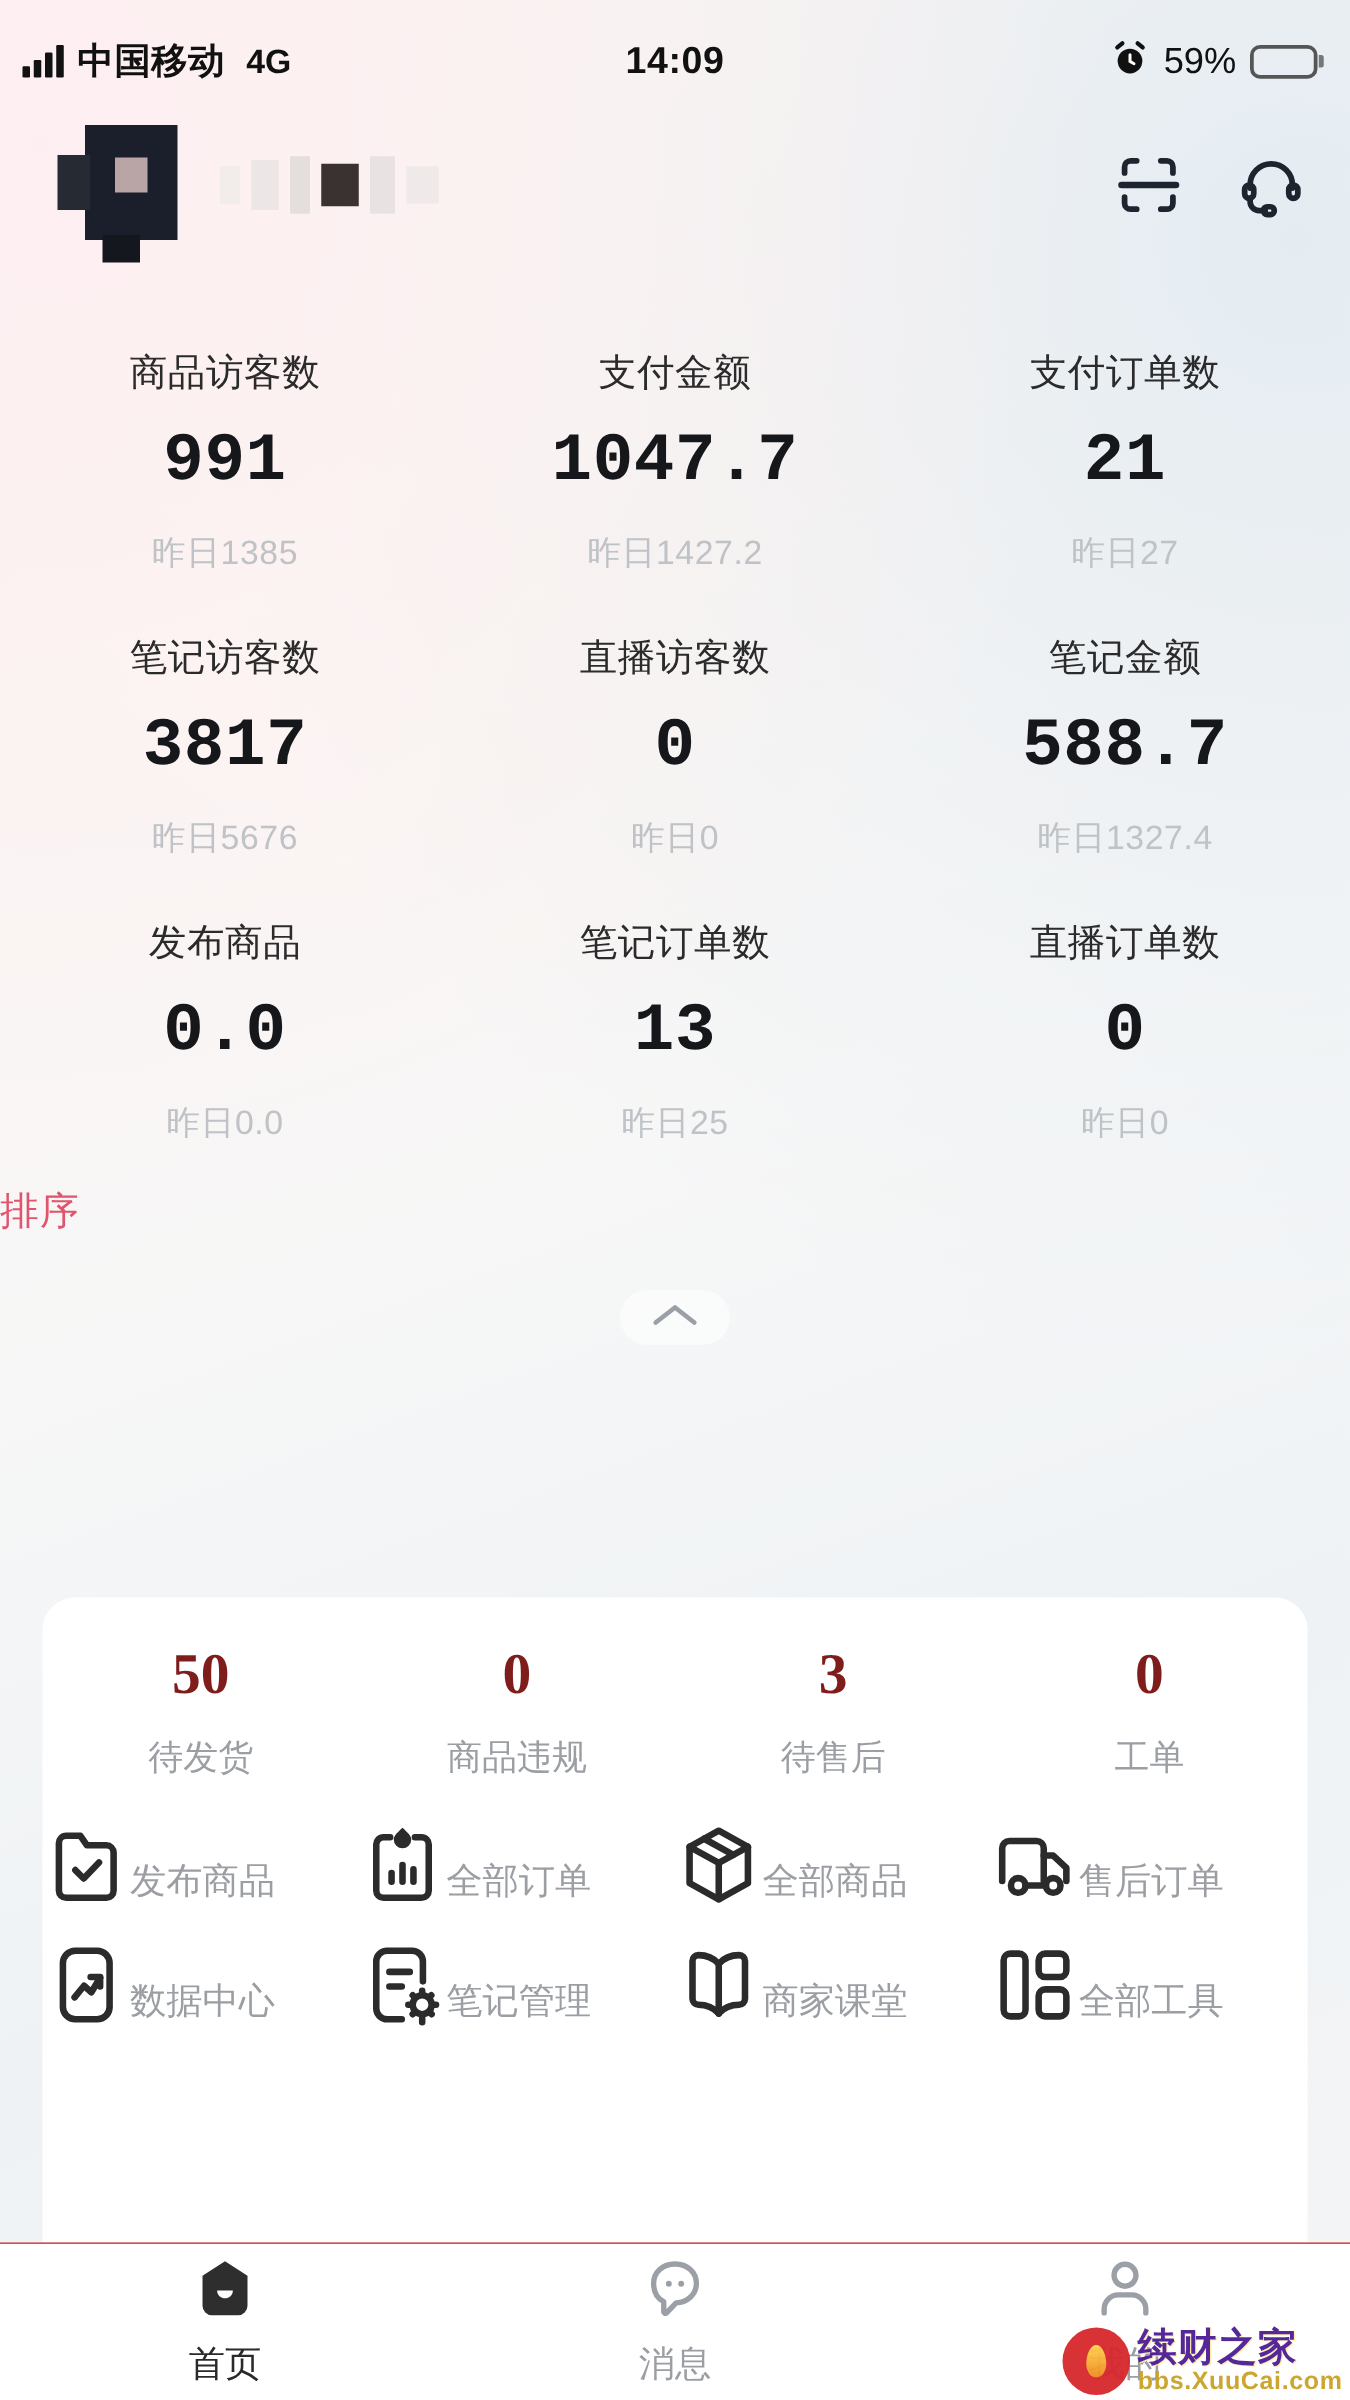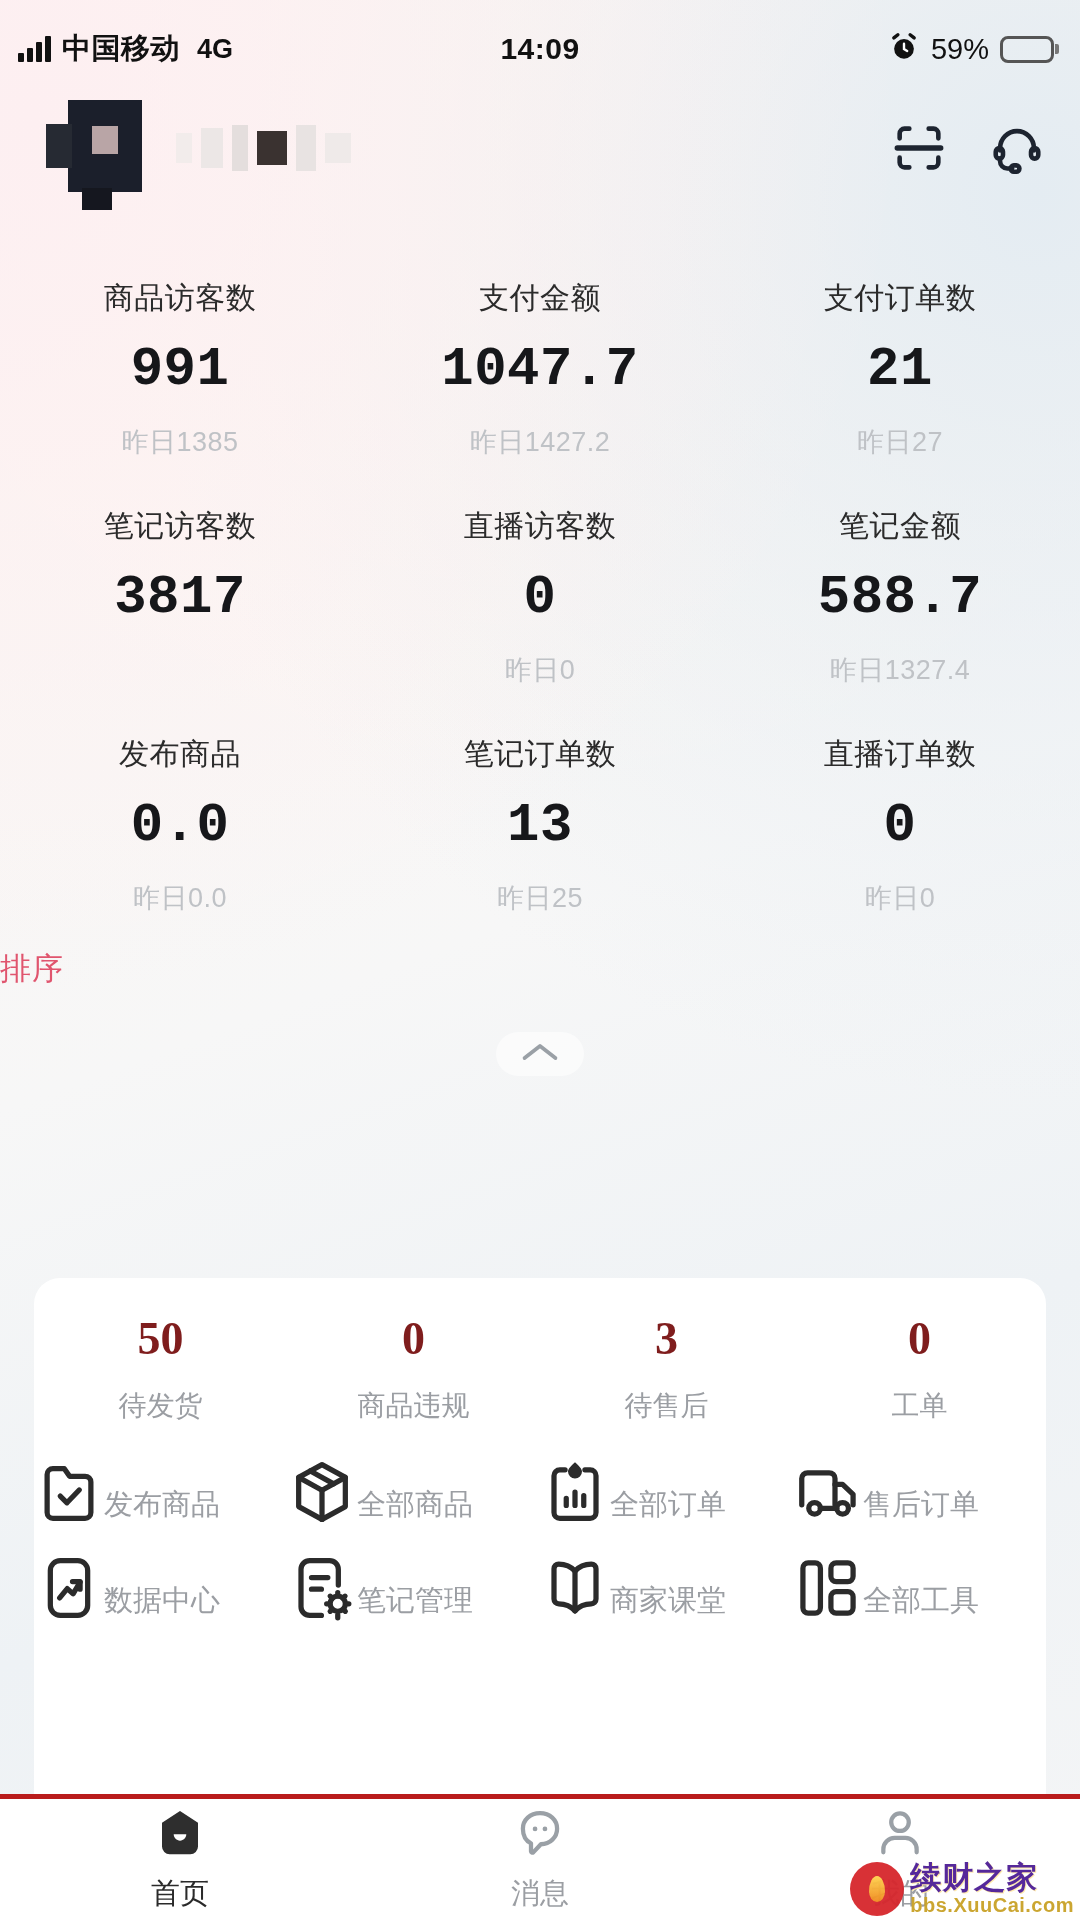--- a/index.html
+++ b/index.html
@@ -108,21 +108,21 @@
 
   .tool-row { display:flex; padding:26px 0 0; }
   .tool { flex:1; display:flex; flex-direction:row; align-items:center; }
   .tool-icon { width:70px; height:70px; }
   .tool-label { font-size:29px; color:#9b9ea3; margin-top:26px; }
 
   
   #tabbar {
     position:absolute; left:0; right:0; bottom:0; height:126px;
     background:#fff; display:flex; align-items:center;
-    border-top:5px solid #b91c1c;
+    border-top:1px solid #b91c1c;
   }
   .tab { flex:1; display:flex; flex-direction:column; align-items:center; gap:14px; }
   .tab-icon { width:54px; height:54px; }
   .tab-label { font-size:29px; color:#9b9ea3; }
   .tab.active .tab-label { color:#2a2a2a; }
 
   
   #watermark {
     position:absolute; right:6px; bottom:4px;
     display:flex; align-items:center; gap:6px;
@@ -232,20 +232,21 @@
       <div class="metric-label">支付订单数</div>
       <div class="metric-value">21</div>
       <div class="metric-sub">昨日27</div>
     </div>
   </div>
 
   <div class="metric-row">
     <div class="metric">
       <div class="metric-label">笔记访客数</div>
       <div class="metric-value">3817</div>
+      <div class="metric-sub">昨日5676</div>
     </div>
     <div class="metric">
       <div class="metric-label">直播访客数</div>
       <div class="metric-value">0</div>
       <div class="metric-sub">昨日0</div>
     </div>
     <div class="metric">
       <div class="metric-label">笔记金额</div>
       <div class="metric-value">588.7</div>
       <div class="metric-sub">昨日1327.4</div>
@@ -310,37 +311,37 @@
         <svg viewBox="0 0 24 24" width="70" height="70" fill="none" stroke="#2b2b2b" stroke-width="1.8" stroke-linecap="round" stroke-linejoin="round">
           <path d="M6.5 21h11a2 2 0 0 0 2-2V8.6a2 2 0 0 0-2-2h-5.3L10.4 4H6.5a2 2 0 0 0-2 2v13a2 2 0 0 0 2 2Z"></path>
           <path d="M9 13.4l2.3 2.3 4.2-4.4"></path>
         </svg>
       </span>
       <span class="tool-label">发布商品</span>
     </div>
     <div class="tool">
       <span class="tool-icon">
         <svg viewBox="0 0 24 24" width="70" height="70" fill="none" stroke="#2b2b2b" stroke-width="1.8" stroke-linecap="round" stroke-linejoin="round">
+          <path d="M8.6 4.4H6.8a2 2 0 0 0-2 2V19a2 2 0 0 0 2 2h10.4a2 2 0 0 0 2-2V6.4a2 2 0 0 0-2-2h-1.8"></path>
+          <path d="M12 1.8c1.3 1.2 2.4 2.2 2.4 3.2a2.4 2.4 0 1 1-4.8 0c0-1 1.1-2 2.4-3.2Z" fill="#2b2b2b" stroke="none"></path>
+          <path d="M9 16.6v-2.4M12 16.6v-4.6M15 16.6v-3.4"></path>
+        </svg>
+      </span>
+      <span class="tool-label">全部订单</span>
+    </div>
+    <div class="tool">
+      <span class="tool-icon">
+        <svg viewBox="0 0 24 24" width="70" height="70" fill="none" stroke="#2b2b2b" stroke-width="1.8" stroke-linecap="round" stroke-linejoin="round">
           <path d="M12 2.6 20 7v10l-8 4.4L4 17V7Z"></path>
           <path d="M4 7l8 4.4L20 7"></path>
           <path d="M12 11.4v10"></path>
           <path d="M8 4.8l8 4.4"></path>
         </svg>
       </span>
       <span class="tool-label">全部商品</span>
-    </div>
-    <div class="tool">
-      <span class="tool-icon">
-        <svg viewBox="0 0 24 24" width="70" height="70" fill="none" stroke="#2b2b2b" stroke-width="1.8" stroke-linecap="round" stroke-linejoin="round">
-          <path d="M8.6 4.4H6.8a2 2 0 0 0-2 2V19a2 2 0 0 0 2 2h10.4a2 2 0 0 0 2-2V6.4a2 2 0 0 0-2-2h-1.8"></path>
-          <path d="M12 1.8c1.3 1.2 2.4 2.2 2.4 3.2a2.4 2.4 0 1 1-4.8 0c0-1 1.1-2 2.4-3.2Z" fill="#2b2b2b" stroke="none"></path>
-          <path d="M9 16.6v-2.4M12 16.6v-4.6M15 16.6v-3.4"></path>
-        </svg>
-      </span>
-      <span class="tool-label">全部订单</span>
     </div>
     <div class="tool">
       <span class="tool-icon">
         <svg viewBox="0 0 24 24" width="70" height="70" fill="none" stroke="#2b2b2b" stroke-width="1.8" stroke-linecap="round" stroke-linejoin="round">
           <path d="M3 16.4V7.4a2 2 0 0 1 2-2h7.4a2 2 0 0 1 2 2v9"></path>
           <path d="M14.4 9.4h2.6l3.6 3.4v3.6"></path>
           <circle cx="7.4" cy="17.6" r="2"></circle>
           <circle cx="17" cy="17.6" r="2"></circle>
           <path d="M9.4 17.6h5.6"></path>
         </svg>

